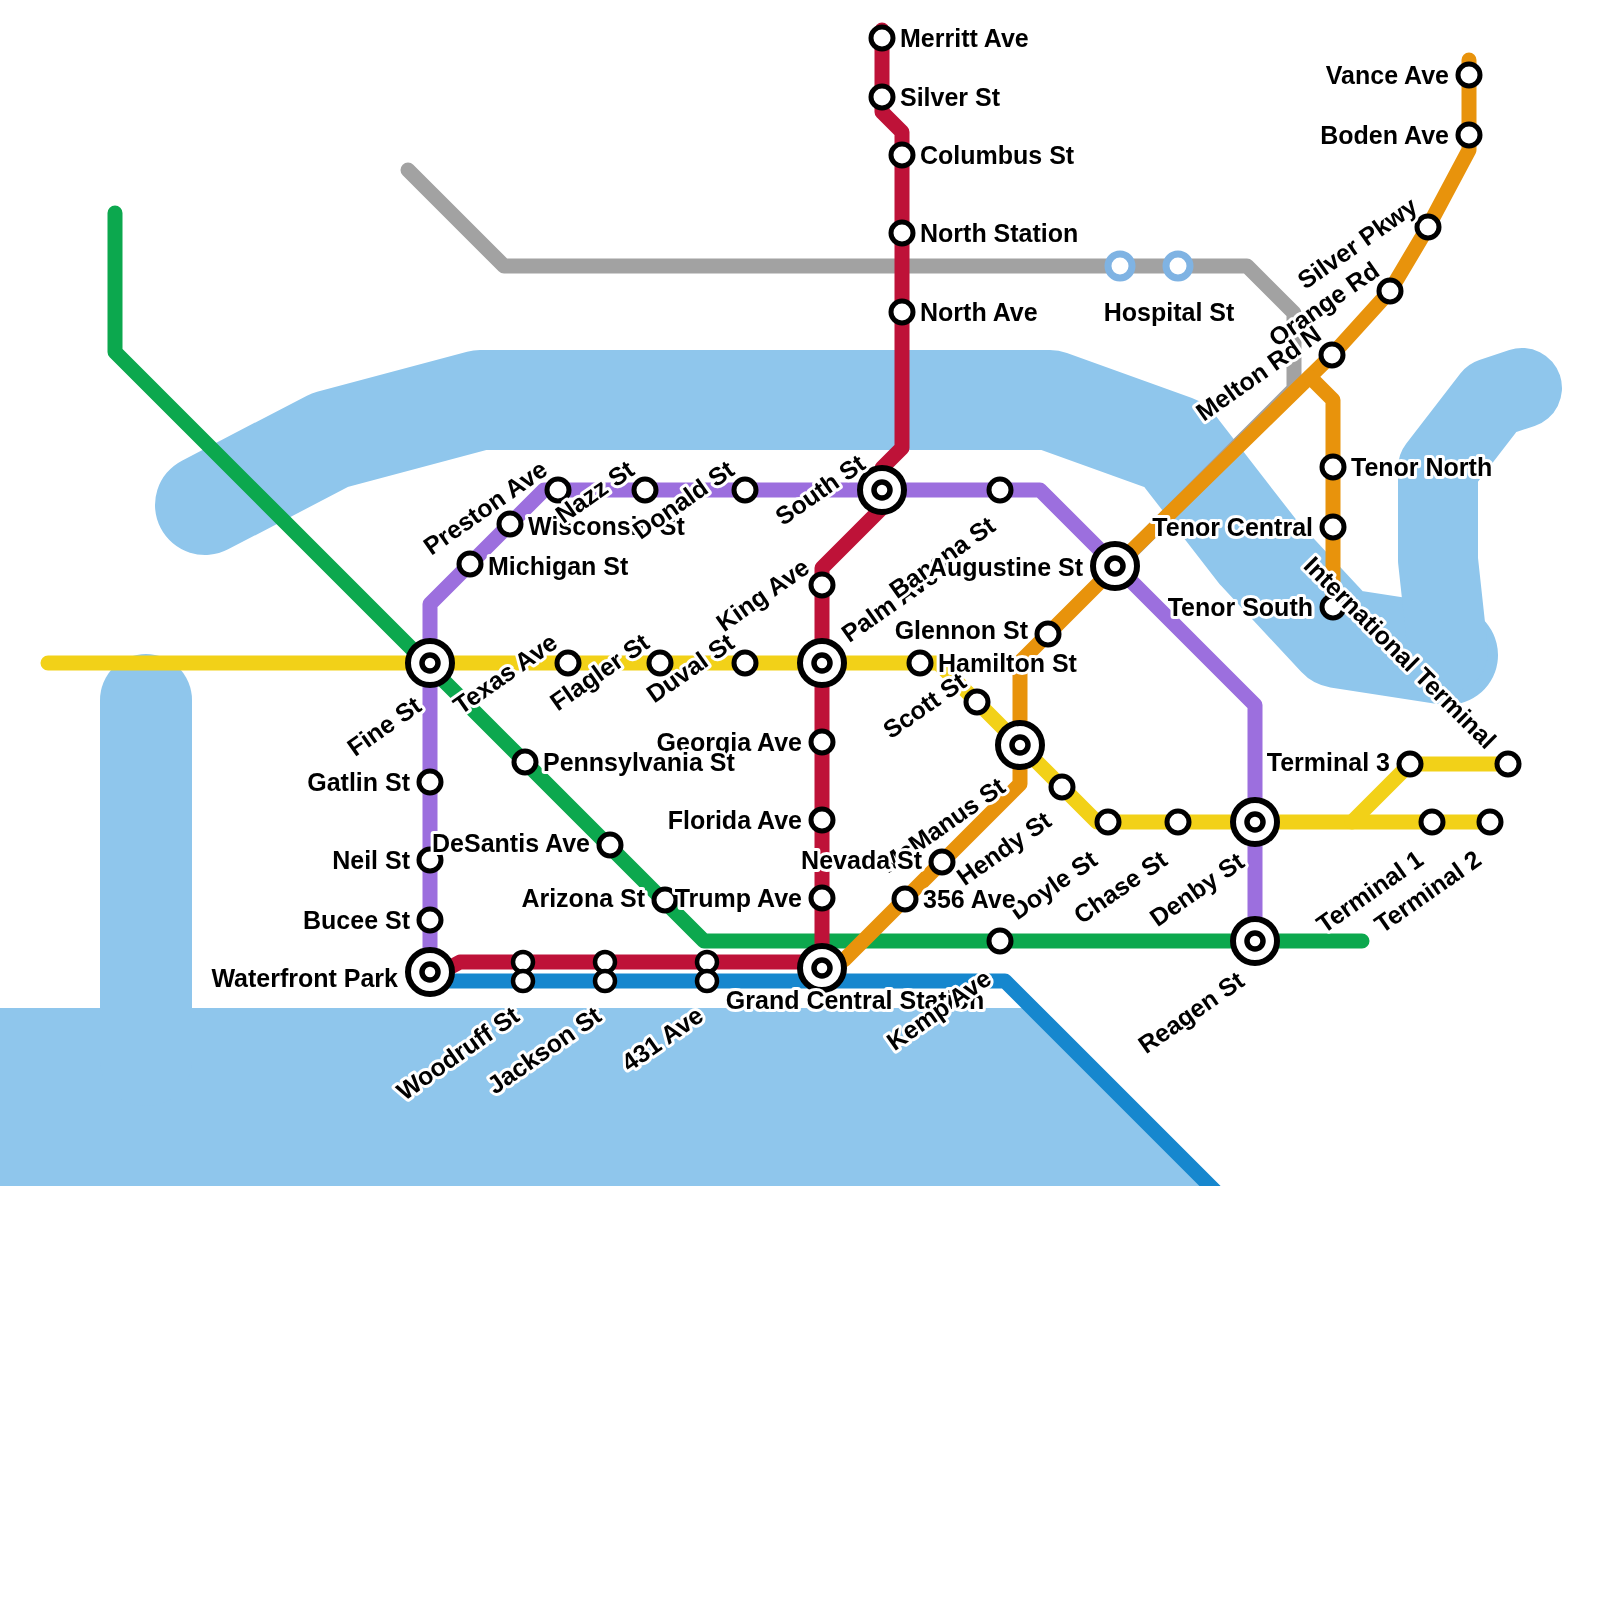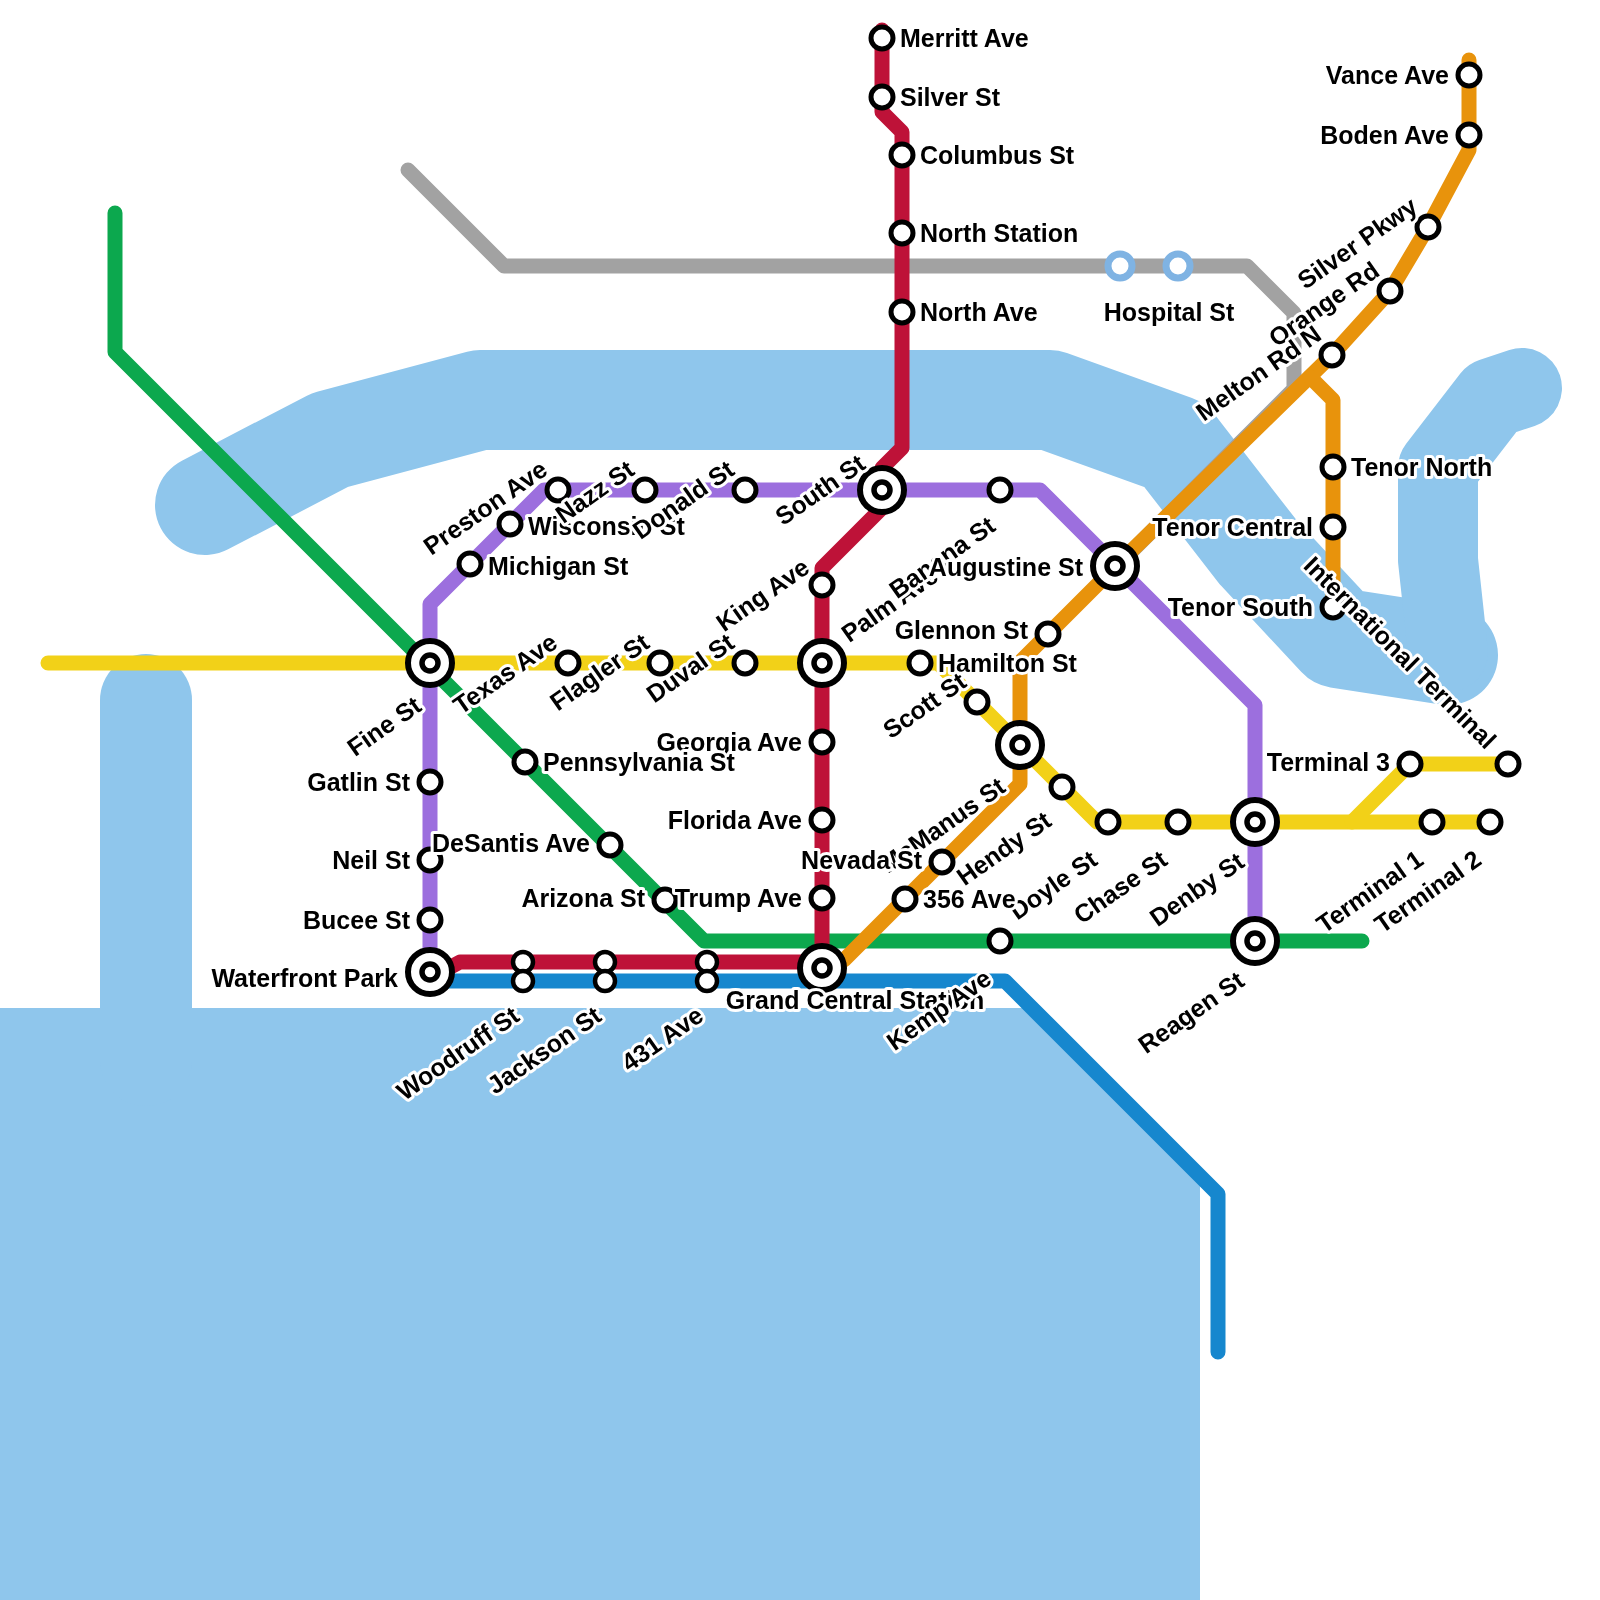--- a/index.html
+++ b/index.html
@@ -1,16 +1,16 @@
 <!DOCTYPE html>
 <html><head>
 <meta charset="utf-8">
 <style>
   html,body{margin:0;padding:0;background:#ffffff;}
-  .map-frame{width:1600px;height:1600px;position:relative;}
+  .map-frame{width:1600px;height:1186px;position:relative;}
   svg{display:block;background:#ffffff;}
   .station-label{
     font-family:"Liberation Sans","DejaVu Sans",sans-serif;
     font-weight:700;
     font-size:25px;
     fill:#000000;
     stroke:#ffffff;
     stroke-width:6px;
     paint-order:stroke;
     stroke-linejoin:round;

